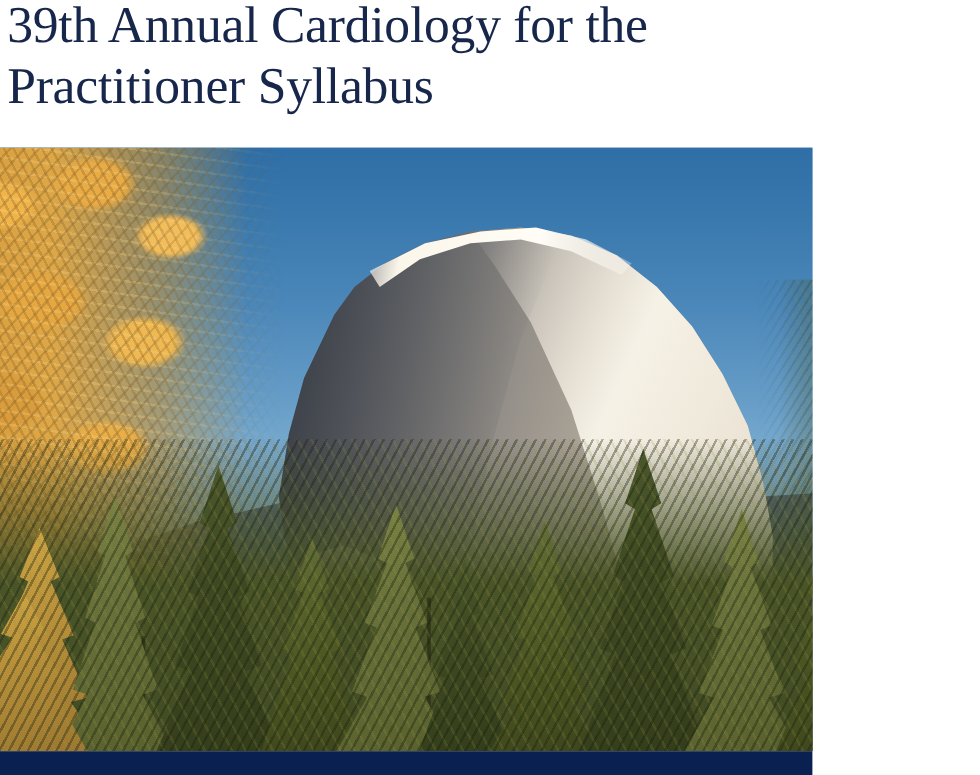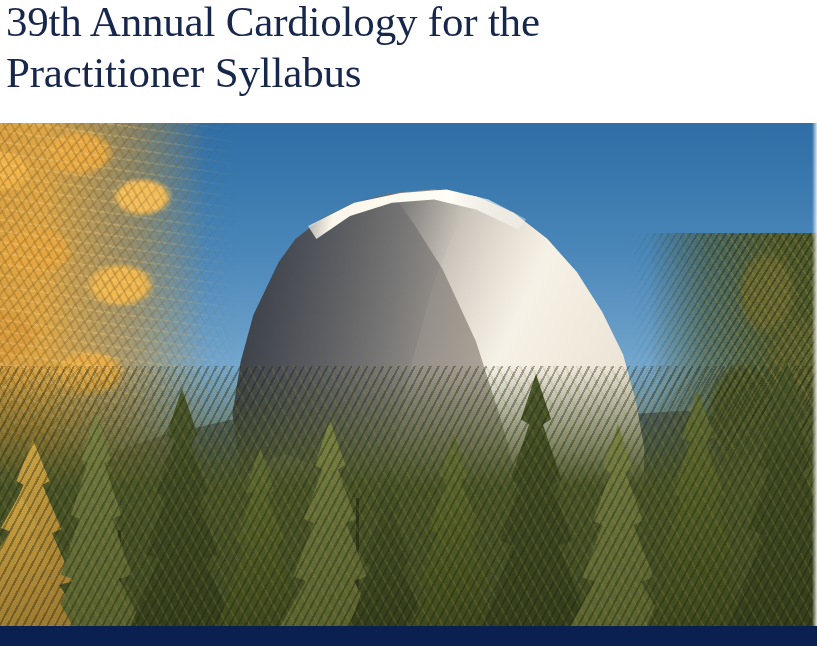--- a/index.html
+++ b/index.html
@@ -2,21 +2,21 @@
 <html><head>
 <meta charset="utf-8">
 <title>Conference Cover</title>
 <style>
   html,body{margin:0;padding:0;}
   body{
     width:817px;height:646px;overflow:hidden;
     background:#ffffff;
     font-family:"Liberation Serif", serif;
   }
-  .page{position:relative;width:817px;height:646px;overflow:hidden;background:#fff;}
+  .page{position:relative;width:677px;height:646px;overflow:hidden;background:#fff;}
 
   
   .header{
     position:absolute;left:0;top:0;width:817px;height:123px;
     background:#ffffff;overflow:hidden;
   }
   .title{
     position:absolute;left:6px;top:-4px;
     width:860px;
     font-family:"Liberation Serif", serif;

